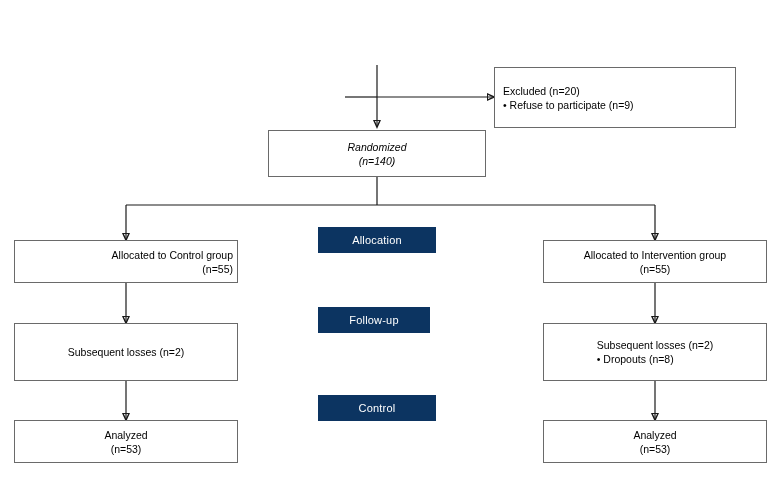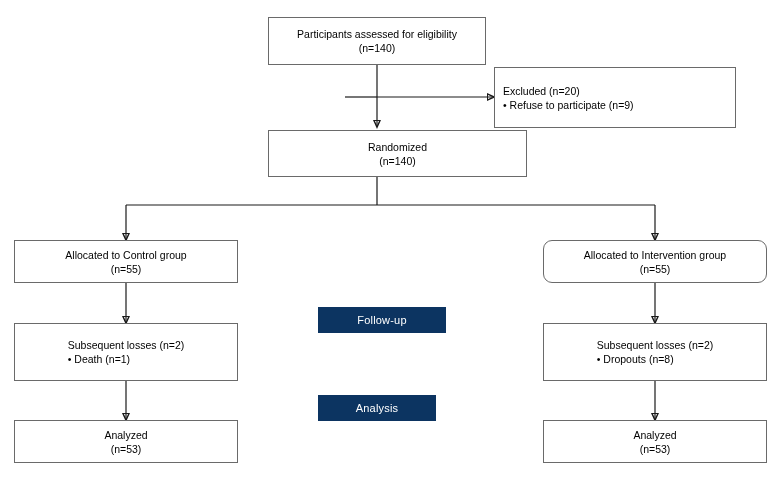--- a/index.html
+++ b/index.html
@@ -95,58 +95,54 @@
     <line x1="126" y1="205" x2="126" y2="240" marker-end="url(#arrow)"></line>
     <line x1="655" y1="205" x2="655" y2="240" marker-end="url(#arrow)"></line>
 
     <line x1="126" y1="283" x2="126" y2="323" marker-end="url(#arrow)"></line>
     <line x1="126" y1="381" x2="126" y2="420" marker-end="url(#arrow)"></line>
 
     <line x1="655" y1="283" x2="655" y2="323" marker-end="url(#arrow)"></line>
     <line x1="655" y1="381" x2="655" y2="420" marker-end="url(#arrow)"></line>
   </svg>
 
-  <div class="node" style="left:268px; top:17px; width:218px; height:48px;">
-    <span class="line">Participants assessed for eligibility</span>
-    <span class="line">(n=140)</span>
-  </div>
 
   <div class="node textblock" style="left:494px; top:67px; width:242px; height:61px; align-items:flex-start; justify-content:center; padding-left:8px;">
     <div class="inner">
       <span class="line">Excluded (n=20)</span>
       <span class="line">• Refuse to participate (n=9)</span>
     </div>
   </div>
 
-  <div class="node" style="left:268px; top:130px; width:259px; height:47px;">
+  <div class="node" style="left:268px; top:130px; width:218px; height:47px;font-style:italic;">
     <span class="line">Randomized</span>
     <span class="line">(n=140)</span>
   </div>
 
-  <div class="stage" style="left:318px; top:307px; width:128px; height:26px;">Follow-up</div>
-  <div class="stage" style="left:318px; top:395px; width:118px; height:26px;">Analysis</div>
+  <div class="stage" style="left:318px; top:227px; width:118px; height:26px;">Allocation</div>
+  <div class="stage" style="left:318px; top:307px; width:112px; height:26px;">Follow-up</div>
+  <div class="stage" style="left:318px; top:395px; width:118px; height:26px;">Control</div>
 
-  <div class="node" style="left:14px; top:240px; width:224px; height:43px;">
+  <div class="node" style="left:14px; top:240px; width:224px; height:43px;align-items:flex-end;">
     <span class="line">Allocated to Control group</span>
     <span class="line">(n=55)</span>
   </div>
 
   <div class="node textblock" style="left:14px; top:323px; width:224px; height:58px;">
     <div class="inner">
       <span class="line">Subsequent losses (n=2)</span>
-      <span class="line">• Death (n=1)</span>
     </div>
   </div>
 
   <div class="node" style="left:14px; top:420px; width:224px; height:43px;">
     <span class="line">Analyzed</span>
     <span class="line">(n=53)</span>
   </div>
 
-  <div class="node" style="left:543px; top:240px; width:224px; height:43px;border-radius:9px;">
+  <div class="node" style="left:543px; top:240px; width:224px; height:43px;">
     <span class="line">Allocated to Intervention group</span>
     <span class="line">(n=55)</span>
   </div>
 
   <div class="node textblock" style="left:543px; top:323px; width:224px; height:58px;">
     <div class="inner">
       <span class="line">Subsequent losses (n=2)</span>
       <span class="line">• Dropouts (n=8)</span>
     </div>
   </div>

